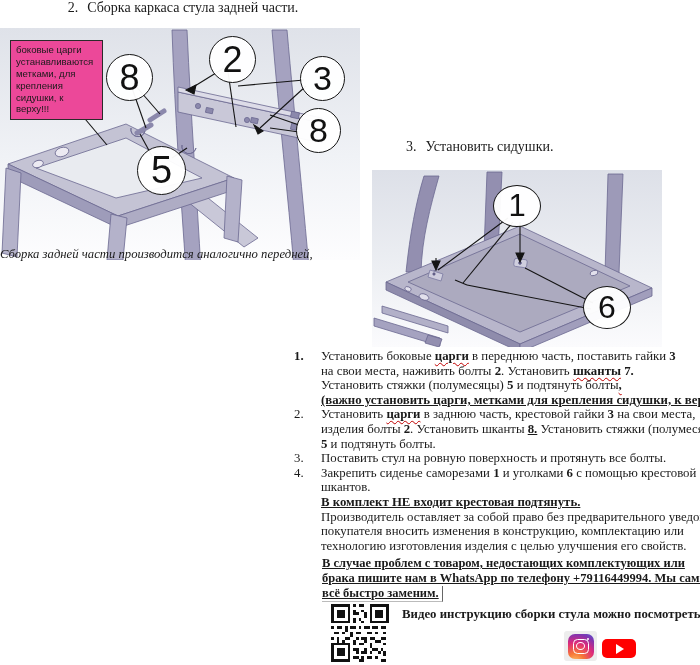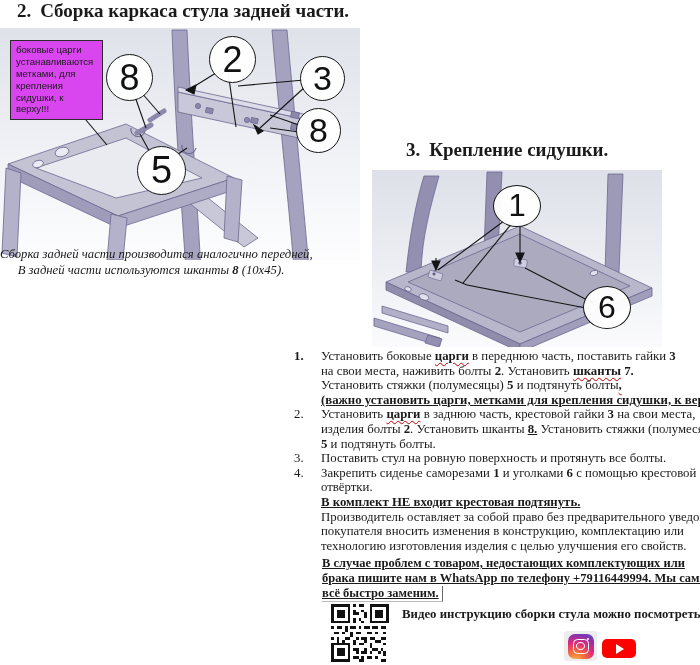--- a/index.html
+++ b/index.html
@@ -7,32 +7,32 @@
     position:relative;width:700px;height:665px;background:#ffffff;
     font-family:"Liberation Serif",serif;color:#1a1a1a;overflow:hidden;
   }
   .abs{position:absolute;}
   .nowrap div, .nowrap{white-space:nowrap;}
   
   .b{font-weight:bold;}
   .u{text-decoration:underline;}
   .sq{text-decoration:underline;text-decoration-style:wavy;text-decoration-color:#c00000;text-decoration-thickness:1px;text-underline-offset:2px;font-weight:bold;}
   
-  .h{font-size:19px;font-weight:bold;}
+  .h{font-size:14px;}
   .h .num{display:inline-block;margin-right:9px;}
   #title1{left:0;top:6;width:366px;text-align:center;}
   #title2{left:406;top:139px;left:406px;}
   
   #diagram1{left:0;top:28px;width:360px;height:232px;}
   #diagram2{left:372px;top:170px;width:290px;height:177px;}
   svg{display:block;}
   
   #notebox{
     left:10px;top:40px;width:93px;box-sizing:border-box;
-    border:1.5px solid #2b2b2b;background:#d946ef;padding:3px 20px 4px 5px;
+    border:1.5px solid #2b2b2b;background:#ec4899;padding:3px 20px 4px 5px;
     font-family:"Liberation Sans",sans-serif;font-size:9.6px;line-height:1.24;
   }
   
   .callout{
     display:flex;align-items:center;justify-content:center;
     border:1.7px solid #151515;border-radius:50%;background:rgba(255,255,255,.96);
     font-family:"Liberation Sans",sans-serif;color:#111;z-index:5;
   }
   
   #caption1{left:0;top:246px;width:302px;text-align:center;font-size:12.7px;line-height:16px;font-style:italic;}
@@ -137,25 +137,24 @@
 <div class="abs" id="notebox">боковые царги устанавливаются метками, для крепления сидушки, к верху!!!</div>
 
 <div class="abs callout" style="left:106px;top:54px;width:45px;height:45px;font-size:36px;">8</div>
 <div class="abs callout" style="left:209px;top:36px;width:45px;height:45px;font-size:36px;">2</div>
 <div class="abs callout" style="left:300px;top:56px;width:43px;height:43px;font-size:34px;">3</div>
 <div class="abs callout" style="left:296px;top:108px;width:43px;height:43px;font-size:34px;">8</div>
 <div class="abs callout" style="left:137px;top:146px;width:47px;height:47px;font-size:38px;">5</div>
 
 <div class="abs nowrap" id="caption1">
     <div class="tline"><span>Сборка задней части производится аналогично передней,</span></div>
-    <div class="tline"><span>В задней части используются шканты </span><span class="b">8</span><span> (10х45).</span></div>
   </div>
 
 <div class="abs h nowrap" id="title2">
-  <span class="num">3.</span><span>Крепление сидушки.</span>
+  <span class="num">3.</span><span>Установить сидушки.</span>
 </div>
 
 <div class="abs" id="diagram2">
   <svg width="290" height="177" viewBox="0 0 290 177">
     <defs>
       <linearGradient id="bg2" x1="0" y1="0" x2="0" y2="1">
         <stop offset="0" stop-color="#dde0e8"></stop>
           <stop offset="0.6" stop-color="#eef0f4"></stop>
           <stop offset="1" stop-color="#fbfbfd"></stop>
       </linearGradient>
@@ -224,21 +223,21 @@
   <div class="step">
     <span class="stepnum">3.</span>
     <div class="steptext">
         <div class="tline"><span>Поставить стул на ровную поверхность и протянуть все болты.</span></div>
       </div>
   </div>
   <div class="step">
     <span class="stepnum">4.</span>
     <div class="steptext">
         <div class="tline"><span> Закрепить сиденье саморезами </span><span class="b">1</span><span> и уголками </span><span class="b">6</span><span> с помощью крестовой</span></div>
-        <div class="tline"><span>отвёртки.</span></div>
+        <div class="tline"><span>шкантов.</span></div>
         <div class="tline"><span class="b u">В комплект НЕ входит крестовая подтянуть.</span></div>
         <div class="tline"><span>Производитель оставляет за собой право без предварительного уведомления</span></div>
         <div class="tline"><span>покупателя вносить изменения в конструкцию, комплектацию или</span></div>
         <div class="tline"><span>технологию изготовления изделия с целью улучшения его свойств.</span></div>
       </div>
   </div>
 </div>
 
 <div class="abs nowrap" id="warranty">
     <div class="tline">В случае проблем с товаром, недостающих комплектующих или</div>

